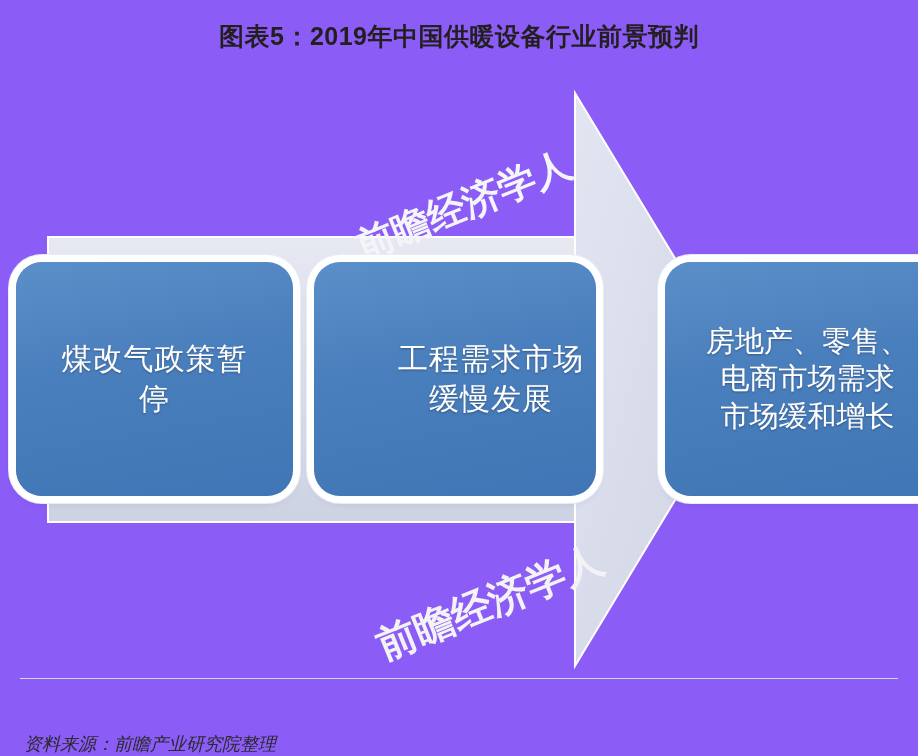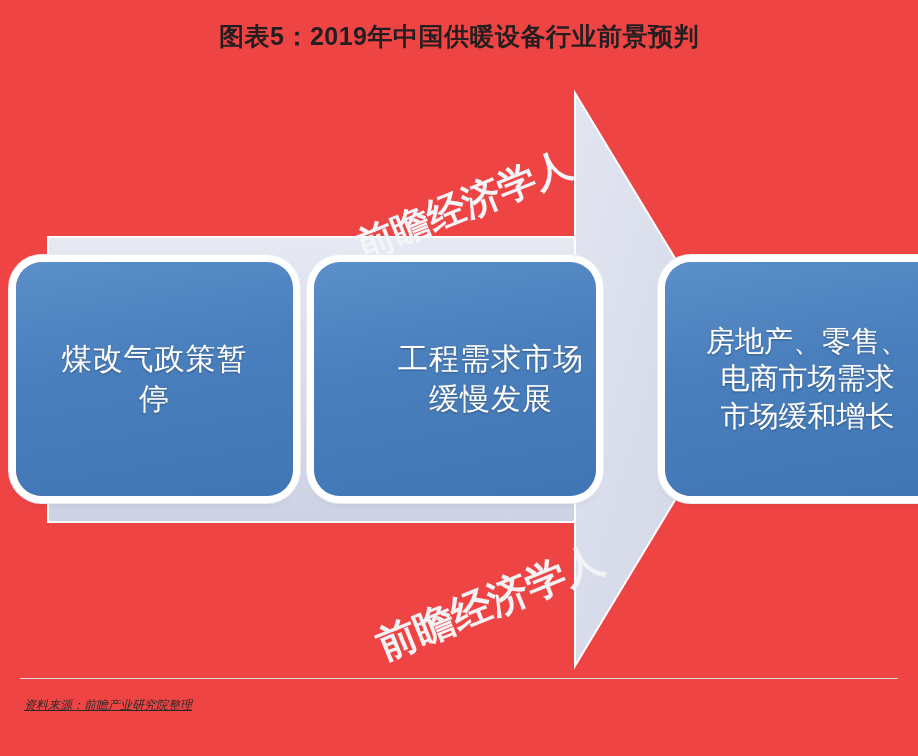--- a/index.html
+++ b/index.html
@@ -8,21 +8,21 @@
     background: #ffffff;
   }
   body {
     font-family: "Liberation Sans", "DejaVu Sans", sans-serif;
   }
 
   #page {
     position: relative;
     width: 918px;
     height: 756px;
-    background: #ef4444;
+    background: #8b5cf6;
     overflow: hidden;
   }
 
   
   .title {
     position: absolute;
     left: 0;
     top: 20px;
     width: 918px;
     text-align: center;
@@ -106,26 +106,25 @@
     position: absolute;
     left: 20px;
     top: 678px;
     width: 878px;
     height: 1px;
     background: #d8d8d8;
   }
   .footer-left {
     position: absolute;
     left: 24px;
-    top: 697px;
-    font-size: 12px;
+    top: 732px;
+    font-size: 18px;
     font-style: italic;
     color: #2a2a2a;
     white-space: nowrap;
-    text-decoration: underline;
   }
   .footer-right {
     position: absolute;
     right: 24px;
     top: 700px;
     font-size: 19px;
     color: #2a2a2a;
     white-space: nowrap;
   }
 </style>

